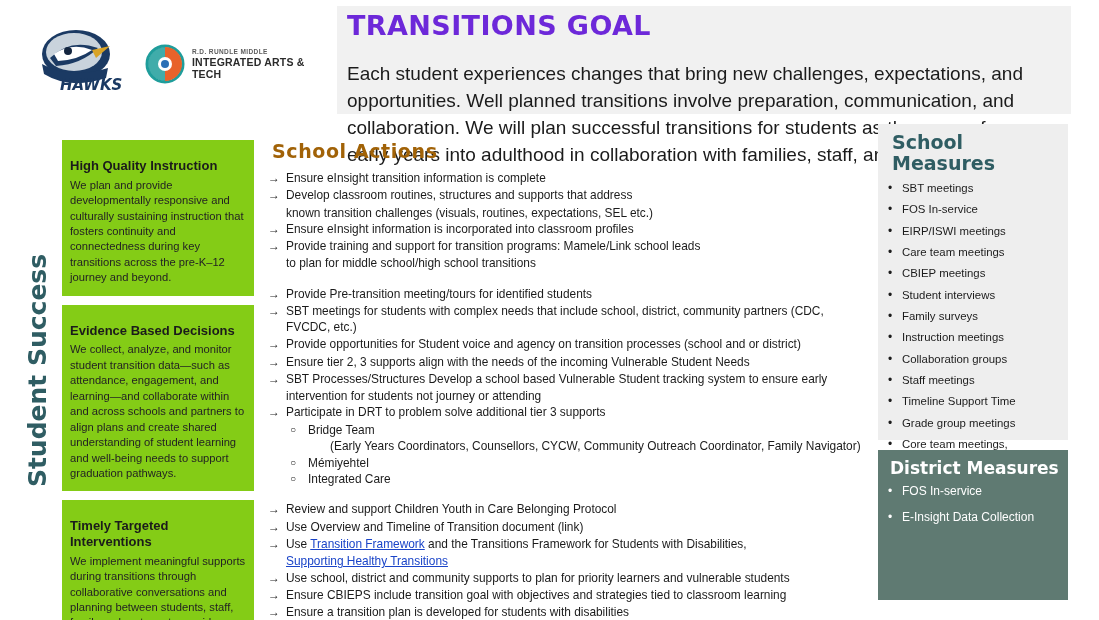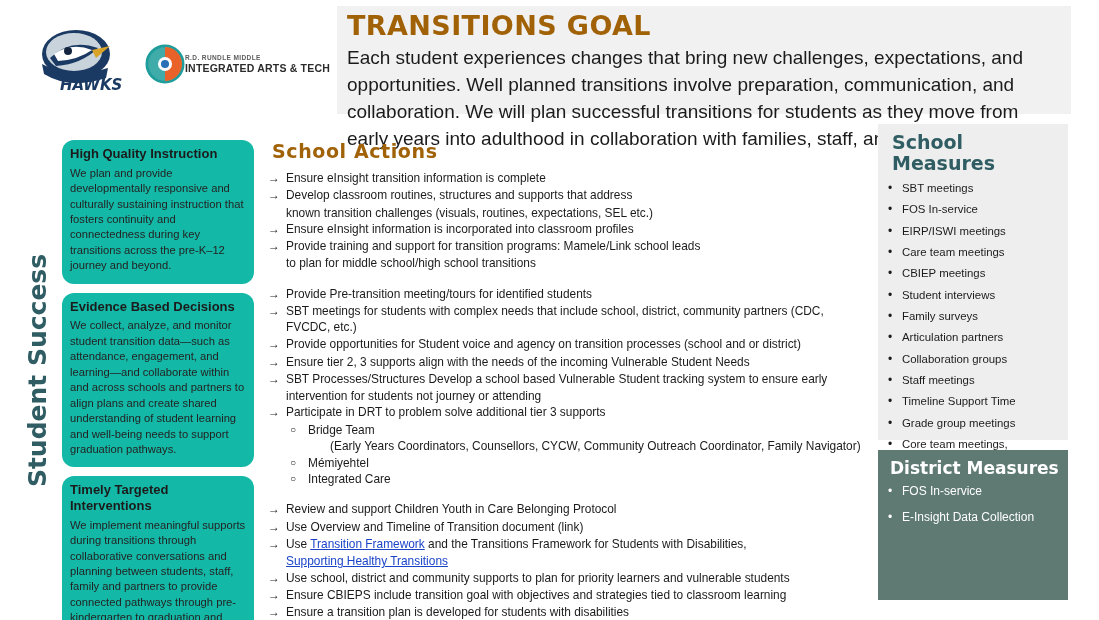--- a/index.html
+++ b/index.html
@@ -34,20 +34,21 @@
   }
   .hawk-logo {
     width: 105px;
     height: 80px;
     position: relative;
     text-align: center;
   }
   .iat-logo {
     display: flex;
     align-items: center;
+    gap: 7px;
   }
   .iat-mark {
     width: 40px;
     height: 40px;
     position: relative;
   }
   .iat-text {
     line-height: 1.15;
   }
   .iat-text .small {
@@ -69,23 +70,23 @@
     top: 6px;
     width: 734px;
     height: 108px;
     background: #f1f1f1;
     padding: 4px 10px 8px 8px;
     box-sizing: border-box;
   }
   .goal-title {
     font-size: 27px;
     font-weight: bold;
-    color: #a16207;
+    color: #6d28d9;
     letter-spacing: 0.4px;
-    margin: 0 0 4px 2px;
+    margin: 0 0 20px 2px;
     font-family: "DejaVu Sans", sans-serif;
   }
   .goal-text {
     font-size: 19px;
     line-height: 1.42;
     color: #1b1b1b;
     margin: 0 4px 0 2px;
   }
 
   
@@ -109,25 +110,24 @@
   }
 
   
   .left-col {
     position: absolute;
     left: 62px;
     top: 140px;
     width: 192px;
   }
   .lcard {
-    background: #14b8a6;
-    padding: 6px 8px 10px 8px;
+    background: #84cc16;
+    padding: 18px 8px 10px 8px;
     box-sizing: border-box;
     margin-bottom: 9px;
-    border-radius: 12px;
   }
   .lcard h3 {
     margin: 0 0 4px 0;
     font-size: 13px;
     font-weight: bold;
     color: #1b1b1b;
     line-height: 1.2;
   }
   .lcard p {
     margin: 0;
@@ -446,21 +446,21 @@
         <li class="mitem">
           <span class="mbullet">•</span>
           <span>Student interviews</span>
         </li>
         <li class="mitem">
           <span class="mbullet">•</span>
           <span>Family surveys</span>
         </li>
         <li class="mitem">
           <span class="mbullet">•</span>
-          <span>Articulation partners</span>
+          <span>Instruction meetings</span>
         </li>
         <li class="mitem">
           <span class="mbullet">•</span>
           <span>Collaboration groups</span>
         </li>
         <li class="mitem">
           <span class="mbullet">•</span>
           <span>Staff meetings</span>
         </li>
         <li class="mitem">

